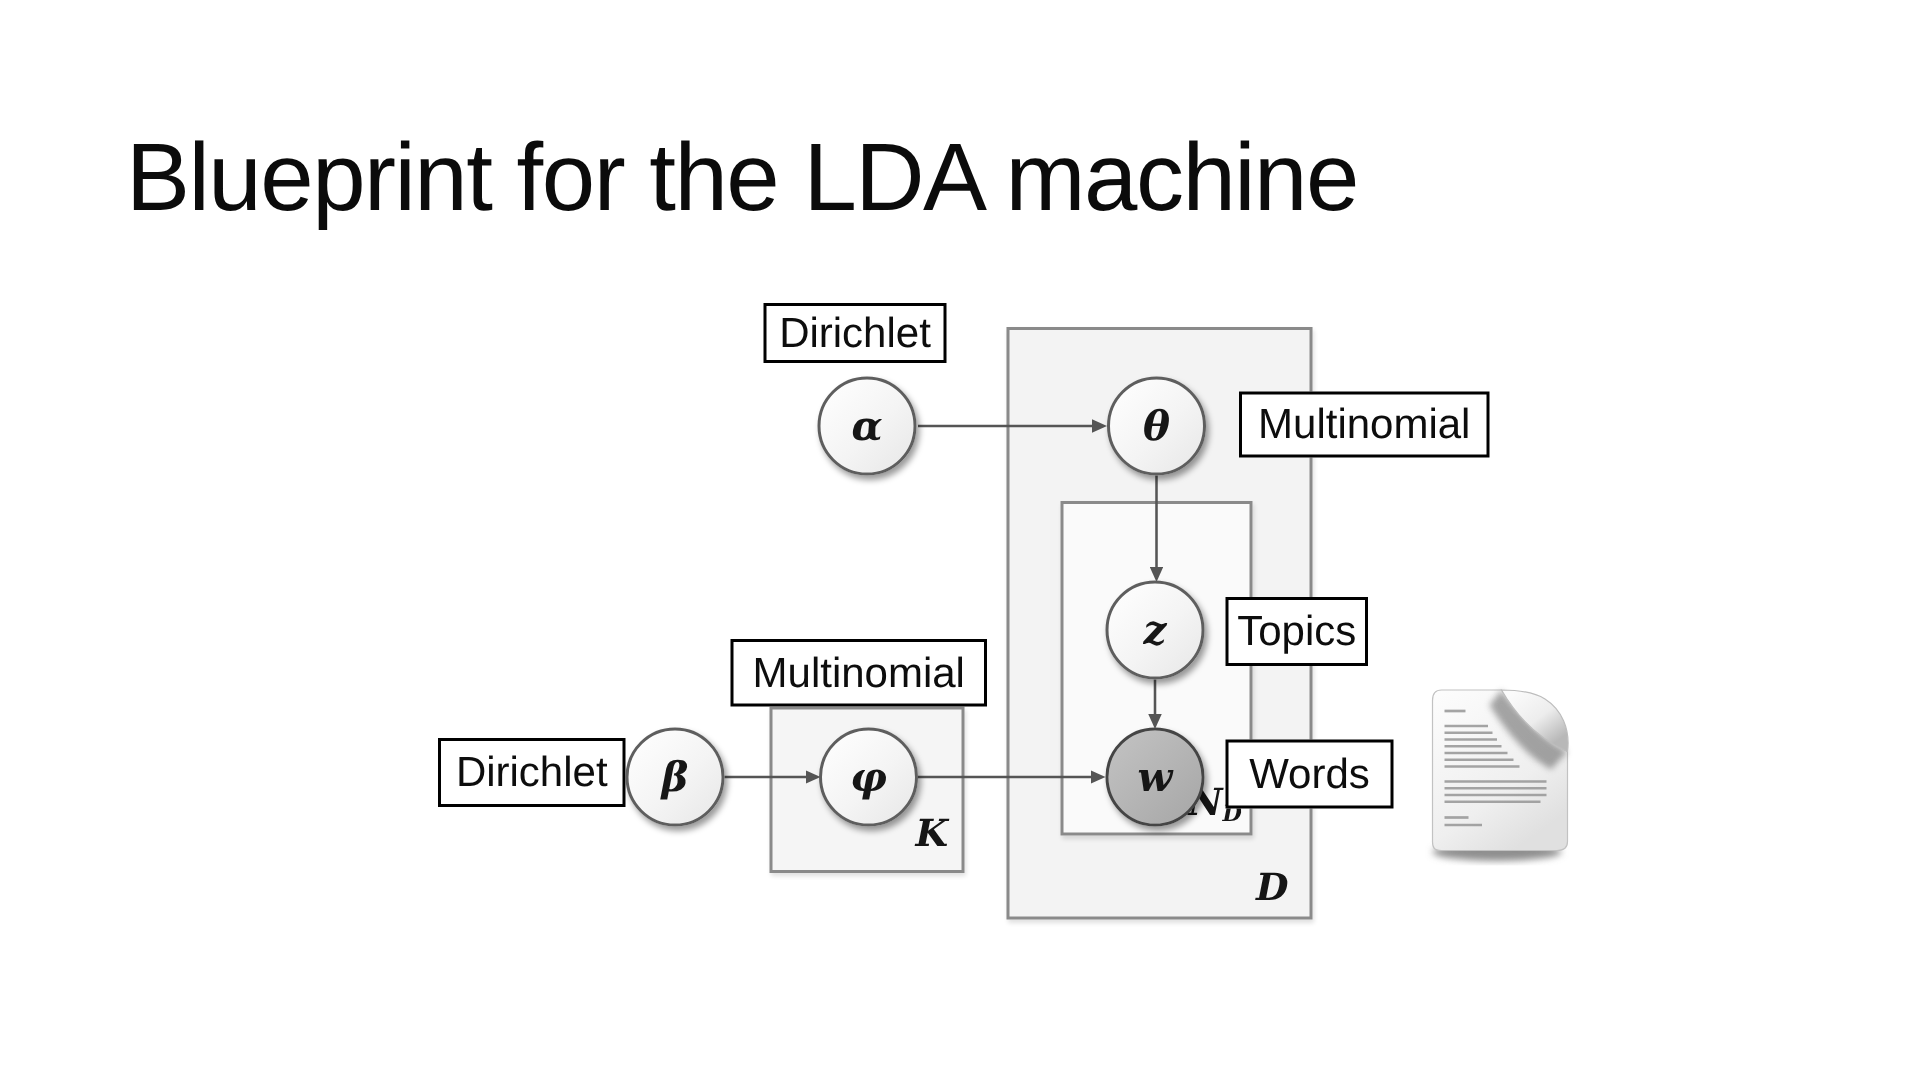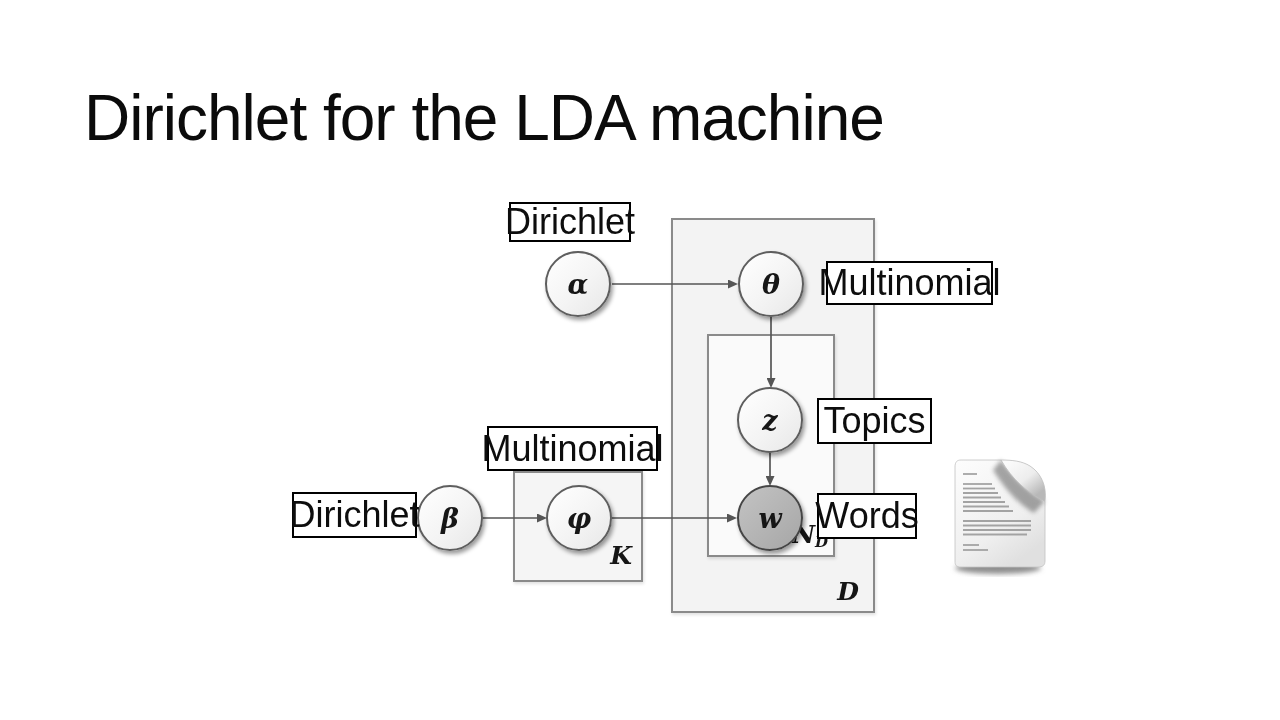--- a/index.html
+++ b/index.html
@@ -89,45 +89,45 @@
     line-height: 1;
   }
   .callout {
     position: absolute;
     background: #ffffff;
     border: 2px solid #000000;
     box-sizing: border-box;
     display: flex;
     align-items: center;
     justify-content: center;
-    font-size: 36px;
+    font-size: 28px;
     color: #0d0d0d;
     line-height: 1;
     white-space: nowrap;
   }
   .co-dirichlet-top    { left: 509px; top: 202px; width: 122px; height: 40px; }
   .co-multinomial-theta{ left: 826px; top: 261px; width: 167px; height: 44px; }
-  .co-topics           { left: 817px; top: 398px; width: 115px;  height: 46px; }
-  .co-words            { left: 817px; top: 493px; width: 100px; height: 46px; }
+  .co-topics           { left: 817px; top: 398px; width: 95px;  height: 46px; }
+  .co-words            { left: 817px; top: 493px; width: 112px; height: 46px; }
   .co-multinomial-phi  { left: 487px; top: 426px; width: 171px; height: 45px; }
   .co-dirichlet-beta   { left: 292px; top: 492px; width: 125px; height: 46px; }
   .doc-icon {
     position: absolute;
     left: 943px;
     top: 449px;
     width: 114px;
     height: 128px;
   }
 </style>
 </head>
 <body>
 
 <div class="slide">
 
-  <h1 class="title">Dirichlet for the LDA machine</h1>
+  <h1 class="title">Blueprint for the LDA machine</h1>
 
   <div class="plate plate-d">
     <span class="plate-label label-d">D</span>
   </div>
   <div class="plate plate-nd">
     <span class="plate-label label-nd"><span>N</span><sub>D</sub></span>
   </div>
   <div class="plate plate-k">
     <span class="plate-label label-k">K</span>
   </div>

